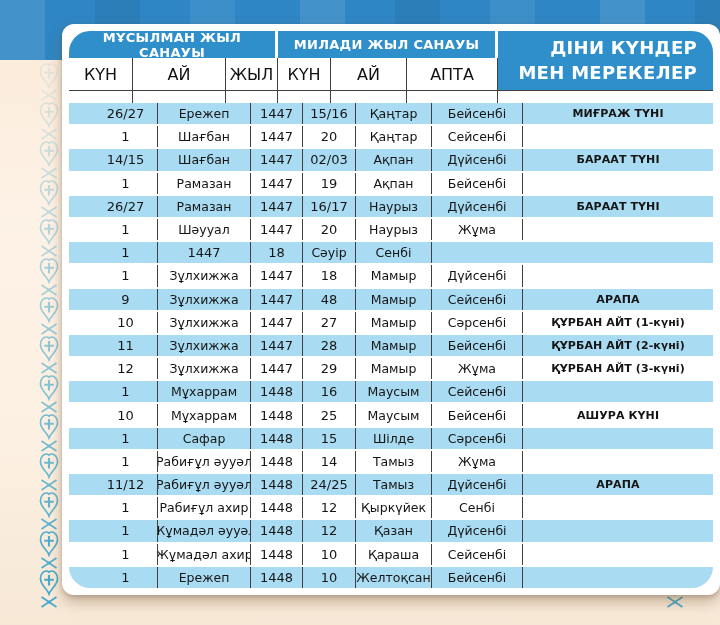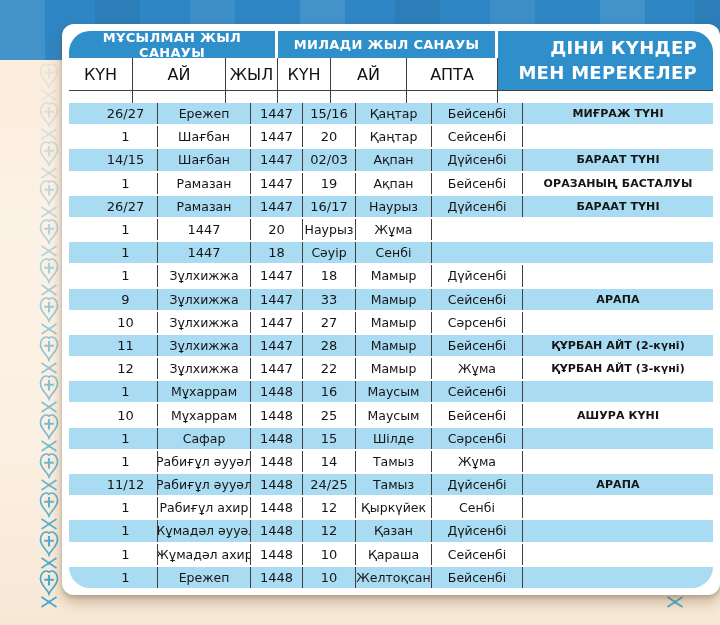--- a/index.html
+++ b/index.html
@@ -393,33 +393,33 @@
     <div class="td c-week">Дүйсенбі</div>
     <div class="td c-holiday">БАРААТ ТҮНІ</div>
   </div>
         <div class="trow">
     <div class="td c-num">1</div>
     <div class="td c-month">Рамазан</div>
     <div class="td c-num">1447</div>
     <div class="td c-num">19</div>
     <div class="td c-month">Ақпан</div>
     <div class="td c-week">Бейсенбі</div>
-    <div class="td c-holiday">ОРАЗАНЫҢ БАСТАЛУЫ</div>
   </div>
         <div class="trow hl">
     <div class="td c-num">26/27</div>
     <div class="td c-month">Рамазан</div>
     <div class="td c-num">1447</div>
     <div class="td c-num">16/17</div>
     <div class="td c-month">Наурыз</div>
     <div class="td c-week">Дүйсенбі</div>
     <div class="td c-holiday">БАРААТ ТҮНІ</div>
   </div>
         <div class="trow">
     <div class="td c-num">1</div>
+    <div class="td c-month">Шәууал</div>
     <div class="td c-num">1447</div>
     <div class="td c-num">20</div>
     <div class="td c-month">Наурыз</div>
     <div class="td c-week">Жұма</div>
   </div>
         <div class="trow hl">
     <div class="td c-num">1</div>
     <div class="td c-num">1447</div>
     <div class="td c-num">18</div>
     <div class="td c-month">Сәуір</div>
@@ -432,47 +432,48 @@
     <div class="td c-num">1447</div>
     <div class="td c-num">18</div>
     <div class="td c-month">Мамыр</div>
     <div class="td c-week">Дүйсенбі</div>
     <div class="td c-holiday"></div>
   </div>
         <div class="trow hl">
     <div class="td c-num">9</div>
     <div class="td c-month">Зұлхижжа</div>
     <div class="td c-num">1447</div>
-    <div class="td c-num">33</div>
+    <div class="td c-num">48</div>
     <div class="td c-month">Мамыр</div>
     <div class="td c-week">Сейсенбі</div>
     <div class="td c-holiday">АРАПА</div>
   </div>
         <div class="trow">
     <div class="td c-num">10</div>
     <div class="td c-month">Зұлхижжа</div>
     <div class="td c-num">1447</div>
     <div class="td c-num">27</div>
     <div class="td c-month">Мамыр</div>
     <div class="td c-week">Сәрсенбі</div>
+    <div class="td c-holiday">ҚҰРБАН АЙТ (1-күні)</div>
   </div>
         <div class="trow hl">
     <div class="td c-num">11</div>
     <div class="td c-month">Зұлхижжа</div>
     <div class="td c-num">1447</div>
     <div class="td c-num">28</div>
     <div class="td c-month">Мамыр</div>
     <div class="td c-week">Бейсенбі</div>
     <div class="td c-holiday">ҚҰРБАН АЙТ (2-күні)</div>
   </div>
         <div class="trow">
     <div class="td c-num">12</div>
     <div class="td c-month">Зұлхижжа</div>
     <div class="td c-num">1447</div>
-    <div class="td c-num">22</div>
+    <div class="td c-num">29</div>
     <div class="td c-month">Мамыр</div>
     <div class="td c-week">Жұма</div>
     <div class="td c-holiday">ҚҰРБАН АЙТ (3-күні)</div>
   </div>
         <div class="trow hl">
     <div class="td c-num">1</div>
     <div class="td c-month">Мұхаррам</div>
     <div class="td c-num">1448</div>
     <div class="td c-num">16</div>
     <div class="td c-month">Маусым</div>

